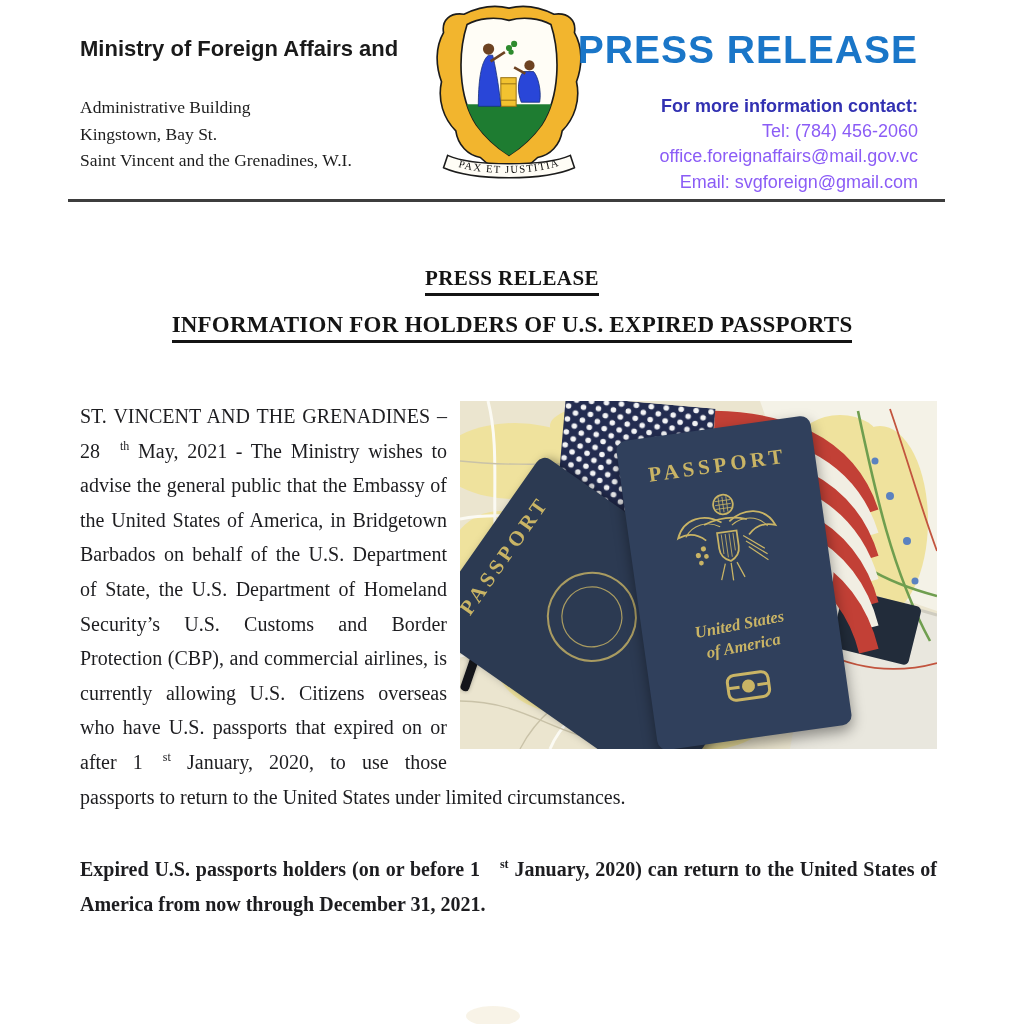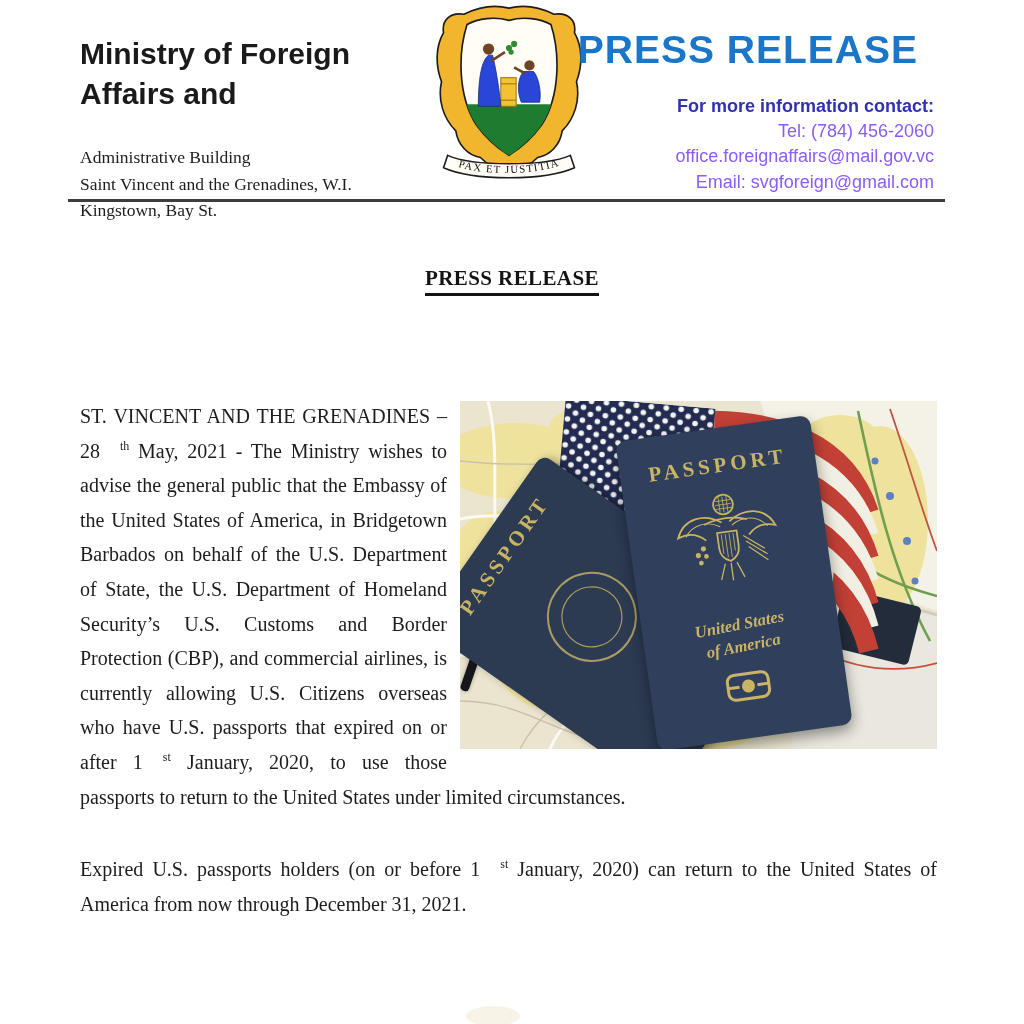--- a/index.html
+++ b/index.html
@@ -2,47 +2,47 @@
 <html><head>
 <meta charset="utf-8">
 <title>PRESS RELEASE</title>
 <style>
   html,body{margin:0;padding:0;background:#fff;}
   .page{position:relative;width:1024px;height:1024px;background:#ffffff;overflow:hidden;
         font-family:"Liberation Sans",sans-serif;color:#1b1b1b;}
 
   
   .brand{position:absolute;left:80px;top:34px;width:350px;}
-  .brand-name{font-weight:bold;font-size:30px;line-height:1.32;color:#1a1a1a;}
+  .brand-name{font-weight:bold;font-size:22px;line-height:1.32;color:#1a1a1a;}
   .brand-addr{margin-top:31px;font-size:17.5px;line-height:1.52;color:#1d1d1d;font-family:Liberation Serif, serif;}
 
   .emblem{position:absolute;left:424px;top:2px;width:170px;height:180px;}
 
   .banner{position:absolute;right:106px;top:28px;font-size:39px;font-weight:bold;
           letter-spacing:1px;color:#1a76c8;}
-  .contact{position:absolute;right:90px;top:94px;text-align:right;font-size:18px;line-height:1.4;}
+  .contact{position:absolute;right:106px;top:94px;text-align:right;font-size:18px;line-height:1.4;}
   .contact-heading{color:#3231b2;font-weight:bold;}
   .contact-line{color:#8b5cf6;}
 
   .rule{position:absolute;left:68px;top:199px;width:877px;height:3px;background:#3d3d3d;}
 
   
   .titles{position:absolute;left:0;top:266px;width:100%;text-align:center;
           font-family:"Liberation Serif",serif;color:#141414;}
   .title-main,.title-subject{display:inline-block;font-weight:bold;
           border-bottom:3px solid #141414;padding-bottom:2px;}
   .title-main{font-size:21px;letter-spacing:.4px;}
   .title-subject{margin-top:16px;font-size:23px;letter-spacing:.2px;}
 
   
   .article{position:absolute;left:80px;top:399px;width:857px;
            font-family:"Liberation Serif",serif;font-size:20px;line-height:34.6px;
            color:#1d1d20;text-align:justify;}
   .article p{margin:0;}
-  .p2{margin-top:38px !important;}
+  .p2{margin-top:38px !important;font-weight:bold;}
   sup{font-size:.6em;line-height:0;margin-left:20px;}
 
   
   .photo{float:right;width:477px;height:348px;margin:2px 0 10px 13px;position:relative;
          overflow:hidden;background:#ebe5cf;}
   .map{position:absolute;left:0;top:0;}
   .flag{position:absolute;left:98px;top:-6px;width:360px;height:260px;
         transform:rotate(5deg);transform-origin:top left;}
   .pole{position:absolute;left:48px;top:148px;width:9px;height:150px;
         transform:rotate(19deg);transform-origin:top center;border-radius:4px;
@@ -70,22 +70,22 @@
 <body>
 
 <div class="page">
 
   <div class="brand">
     <div class="brand-name">
       <div>Ministry of Foreign Affairs and</div>
     </div>
     <div class="brand-addr">
       <div>Administrative Building</div>
+      <div>Kingstown, Bay St.</div>
       <div>Saint Vincent and the Grenadines,  W.I.</div>
-      <div>Kingstown, Bay St.</div>
     </div>
   </div>
 
   <div class="emblem">
     <svg width="170" height="180" viewBox="0 0 160 176">
       <g stroke="#1c1c1c" stroke-width="1.6">
         <path fill="#f2b52e" d="M80 6 C96 2 112 6 124 12 C138 10 146 18 144 30 C152 44 152 62 146 78
                  C150 96 144 114 132 126 C130 140 120 150 108 152 C100 160 90 166 80 164
                  C70 166 60 160 52 152 C40 150 30 140 28 126 C16 114 10 96 14 78
                  C8 62 8 44 16 30 C14 18 22 10 36 12 C48 6 64 2 80 6 Z"></path>
@@ -136,20 +136,21 @@
     <div class="contact-heading">For more information contact:</div>
     <div class="contact-line">Tel: (784) 456-2060</div>
     <div class="contact-line">office.foreignaffairs@mail.gov.vc</div>
     <div class="contact-line">Email: svgforeign@gmail.com</div>
   </div>
 
   <div class="rule"></div>
 
   <div class="titles">
     <div><span class="title-main">PRESS RELEASE</span></div>
+    <div><span class="title-subject">INFORMATION FOR HOLDERS OF U.S. EXPIRED PASSPORTS</span></div>
   </div>
 
   <div class="article">
 
     <div class="photo">
 
       <svg class="map" width="477" height="348" viewBox="0 0 477 348">
         <rect width="477" height="348" fill="#ebe5cf"></rect>
         <polygon points="300,0 477,0 477,210 360,170" fill="#f4f2e7"></polygon>
         <polygon points="330,348 360,180 477,215 477,348" fill="#e9e7de"></polygon>

